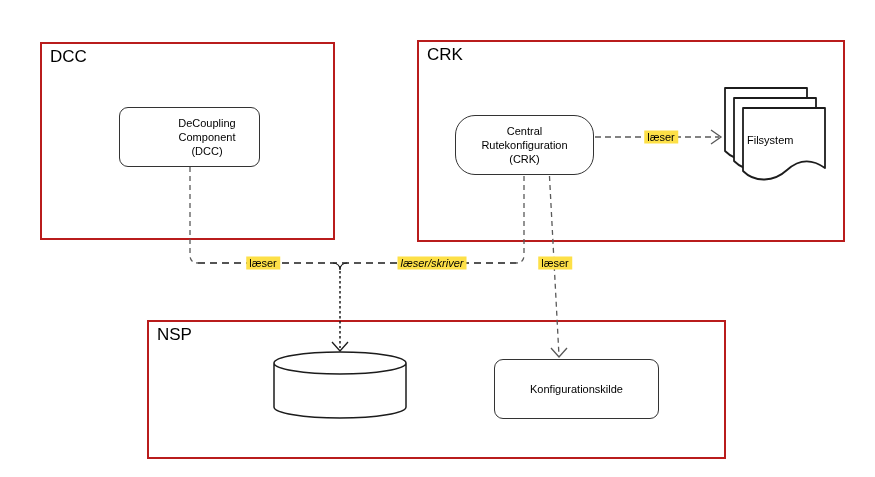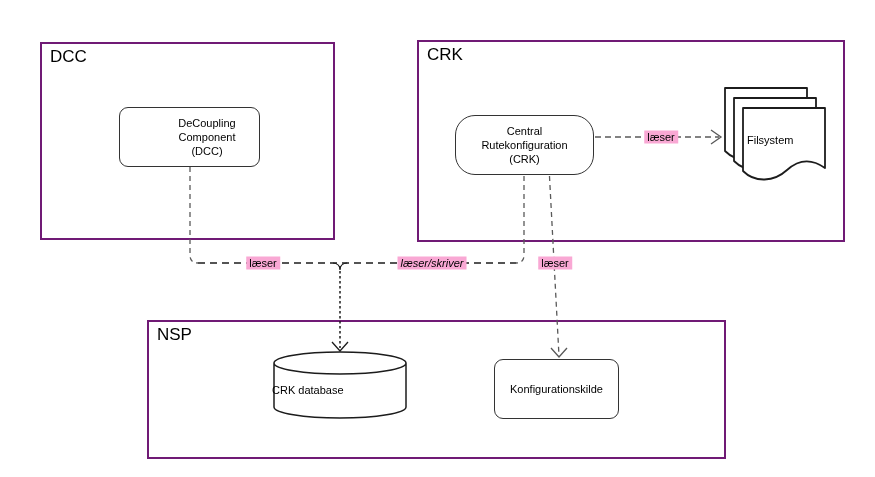--- a/index.html
+++ b/index.html
@@ -11,21 +11,21 @@
   }
   #stage {
     position: relative;
     width: 875px;
     height: 477px;
     background: #ffffff;
     overflow: hidden;
   }
   .container-box {
     position: absolute;
-    border: 2px solid #701a75;
+    border: 2px solid #b91c1c;
     background: transparent;
     box-sizing: border-box;
   }
   .container-label {
     position: absolute;
     top: 3px;
     left: 8px;
     font-size: 17px;
     line-height: 20px;
     color: #000000;
@@ -48,21 +48,21 @@
   .shape-label {
     position: absolute;
     font-size: 11px;
     line-height: 14px;
     text-align: left;
     pointer-events: none;
   }
   .edge-label {
     position: absolute;
     transform: translate(-50%, -50%);
-    background: #f9a8d4;
+    background: #fde047;
     padding: 0 3px;
     font-size: 11px;
     line-height: 13px;
     white-space: nowrap;
   }
   svg.layer {
     position: absolute;
     left: 0;
     top: 0;
     pointer-events: none;
@@ -109,28 +109,27 @@
     <div>DeCoupling Component</div>
     <div>(DCC)</div>
   </div>
 
   <div class="node" style="left:455px; top:115px; width:139px; height:60px;border-radius:20px;">
     <div>Central</div>
     <div>Rutekonfiguration</div>
     <div>(CRK)</div>
   </div>
 
-  <div class="node" style="left:494px; top:359px; width:125px; height:60px;">
+  <div class="node" style="left:494px; top:359px; width:165px; height:60px;">
     <div>Konfigurationskilde</div>
   </div>
 
   <svg class="layer" style="left:272px; top:350px;" width="136" height="70" viewBox="0 0 136 70">
     <path d="M2,13 L2,57 A66,11 0 0 0 134,57 L134,13 A66,11 0 0 0 2,13 A66,11 0 0 0 134,13" fill="#ffffff" stroke="#1c1c1c" stroke-width="1.5"></path>
   </svg>
-  <div class="shape-label" style="left:272px; top:383px; width:136px;">CRK database</div>
 
   <svg class="layer" style="left:722px; top:85px;" width="108" height="106" viewBox="0 0 108 106">
     <g fill="#ffffff" stroke="#1c1c1c" stroke-width="1.8" stroke-linejoin="round">
       <path d="M3,3 H85 V63 C71,53 58,55 47,65 C34,77 15,78 3,66 Z"></path>
       <path d="M12,13 H94 V73 C80,63 67,65 56,75 C43,87 24,88 12,76 Z"></path>
       <path d="M21,23 H103 V83 C89,73 76,75 65,85 C52,97 33,98 21,86 Z"></path>
     </g>
   </svg>
   <div class="shape-label" style="left:747px; top:133px; width:76px;">Filsystem</div>
 

